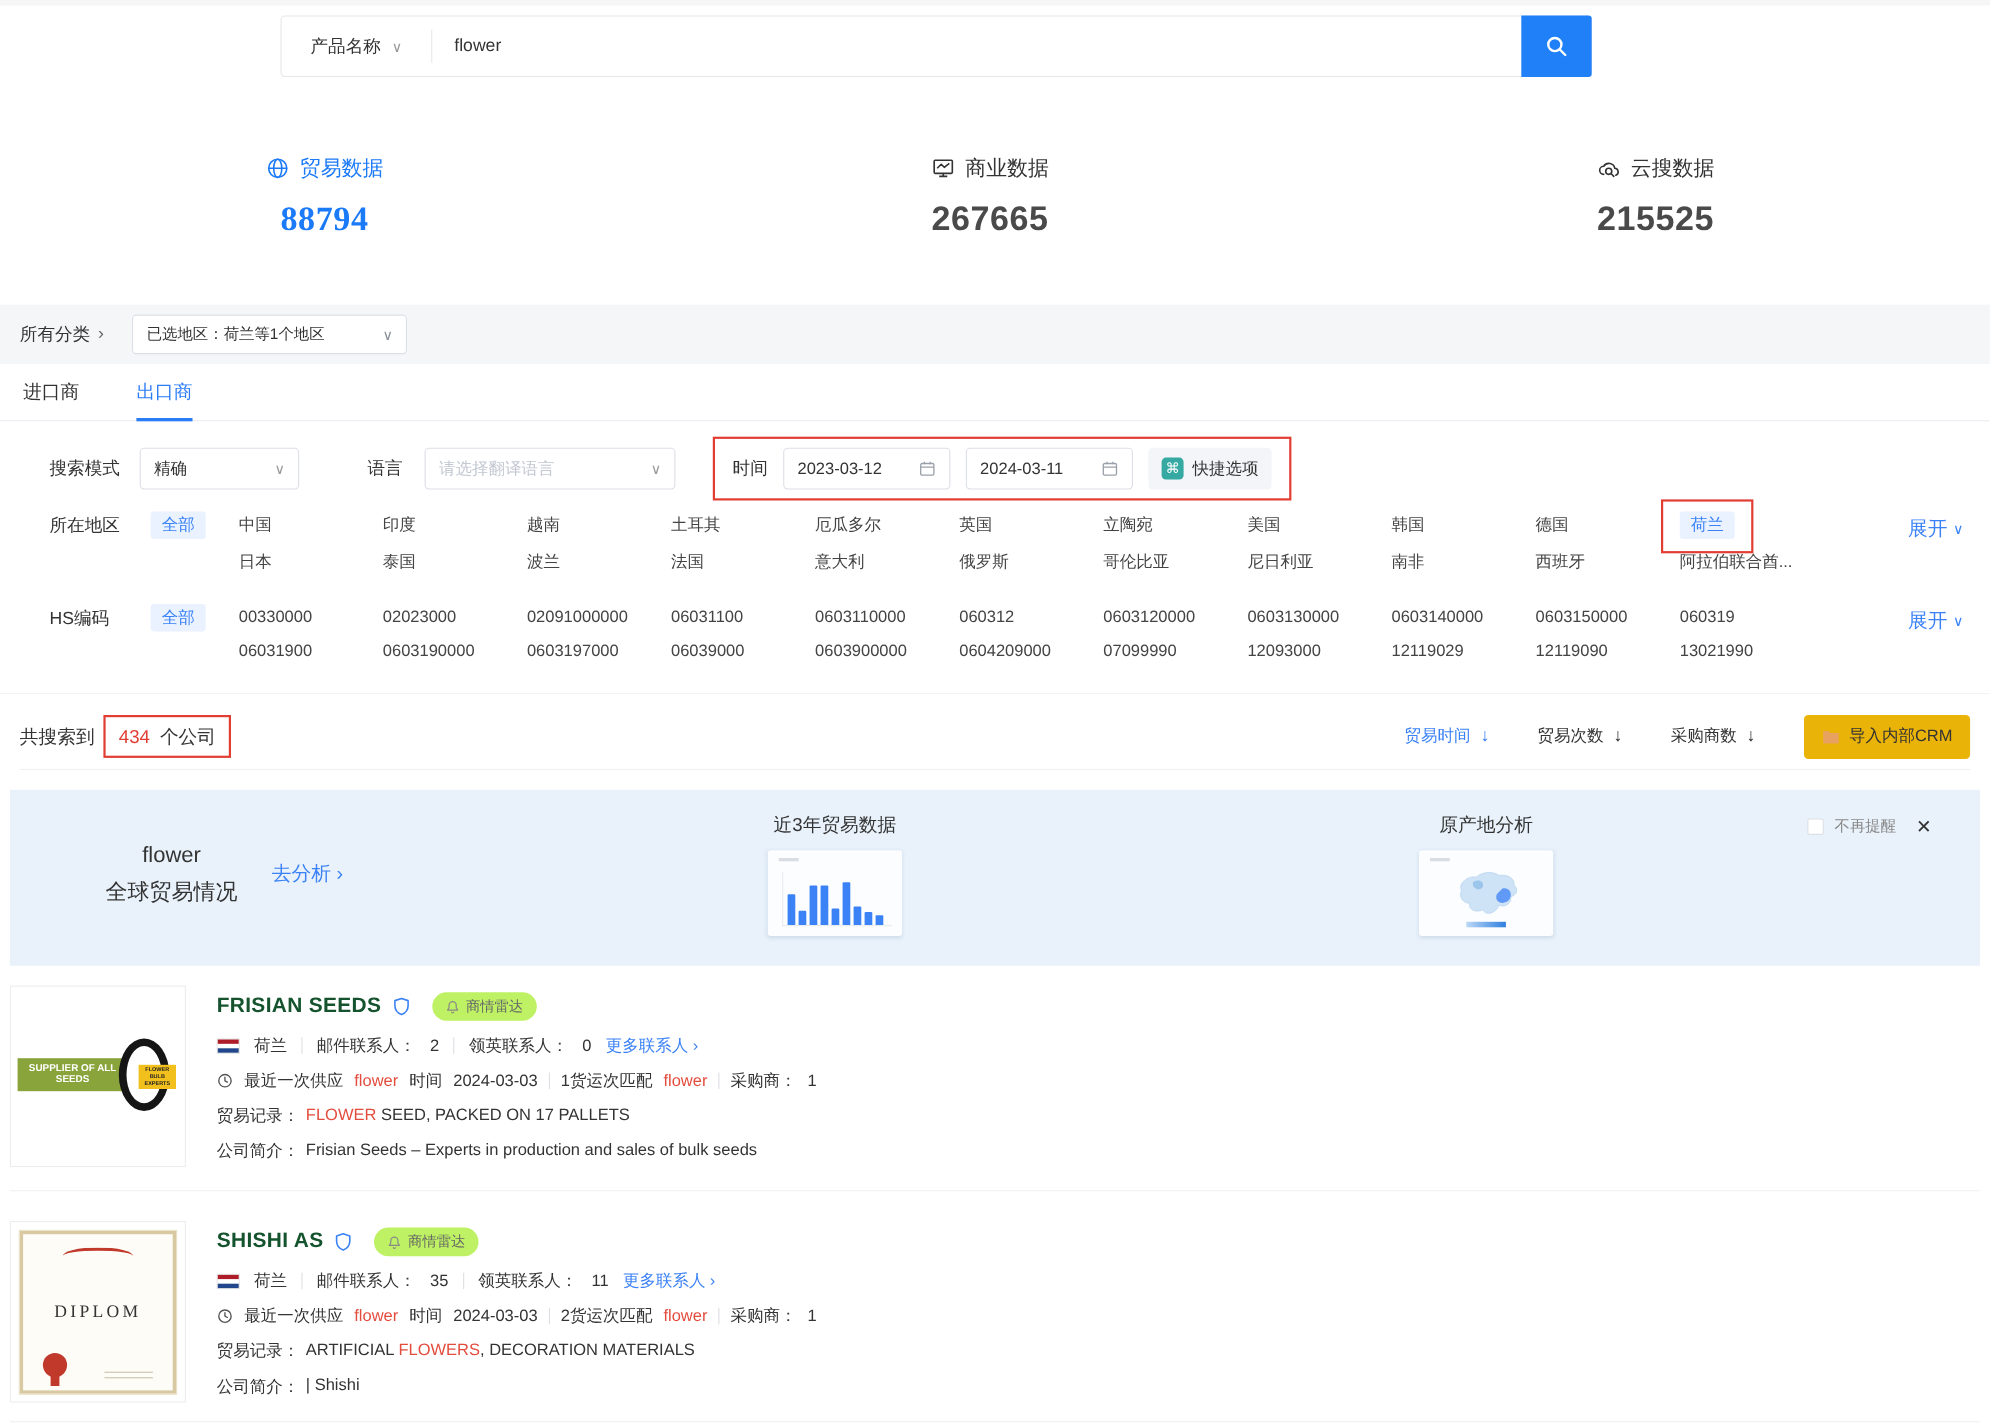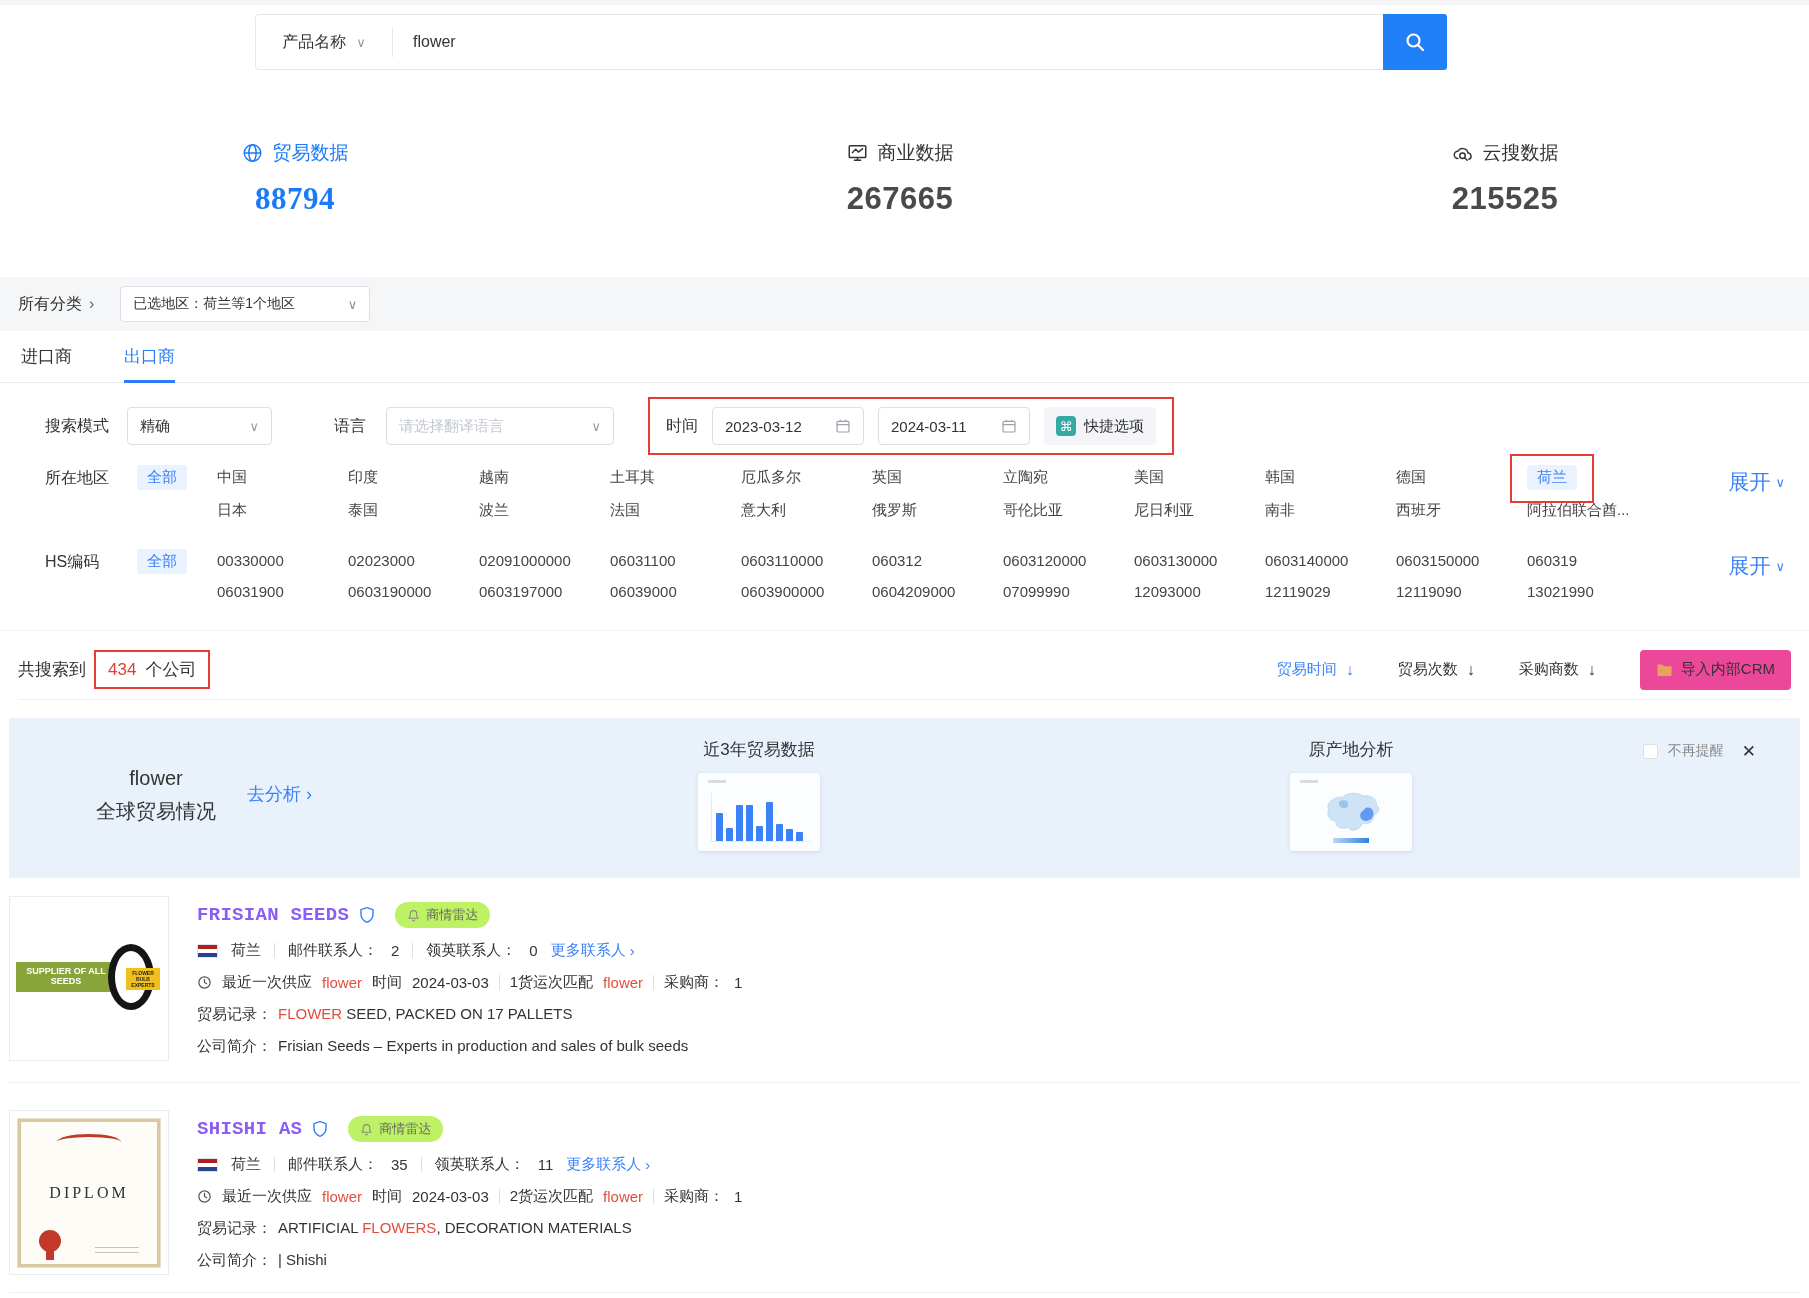--- a/index.html
+++ b/index.html
@@ -69,37 +69,37 @@
   .f-label { width:92px; font-size:16px; color:#333; padding-top:3px; flex:none; }
   .pill { flex:none; margin-right:30px; font-size:15px; color:#3b82f6; background:#e9f2fe; padding:3px 10px;
     border-radius:3px; cursor:pointer; }
   .rows { flex:1; display:flex; flex-direction:column; gap:8px; }
   .grid { display:grid; grid-template-columns:repeat(11,131px); }
   .cell { font-size:15px; color:#444; }
   .cell-text { display:inline-block; padding:3px 0; cursor:pointer; }
   .cell-text.active { color:#3b82f6; background:#e9f2fe; padding:3px 10px; border-radius:3px; position:relative; }
   .cell-text.active::after { content:""; position:absolute; top:-11px; bottom:-13px; left:-17px; right:-17px;
     border:2px solid #e23d33; pointer-events:none; }
-  .expand { flex:none; color:#3b82f6; font-size:21px; display:flex; gap:5px; align-items:center;
+  .expand { flex:none; color:#3b82f6; font-size:18px; display:flex; gap:5px; align-items:center;
     cursor:pointer; padding-top:3px; }
   .expand .chev { color:#3b82f6; }
 
   .section-div { position:absolute; top:630px; left:0; right:0; border-top:1px solid #f2f3f5; }
 
   
   .results { position:absolute; top:640px; left:18px; right:18px; height:60px; display:flex; align-items:center;
     border-bottom:1px solid #eef0f2; }
   .res-left { display:flex; align-items:center; font-size:17px; color:#333; }
   .count-box { margin-left:8px; border:2px solid #e23d33; padding:6px 12px; display:flex; gap:9px; align-items:center; }
   .count { color:#e23d33; font-size:17px; }
   .res-right { margin-left:auto; display:flex; align-items:center; gap:44px; }
   .sort { font-size:15px; color:#333; display:flex; gap:9px; align-items:center; cursor:pointer; }
   .sort.active { color:#3b82f6; }
   .arrow::before { content:"↓"; font-size:16px; }
-  .crm-btn { background:#ec4899; border-radius:4px; height:40px; display:flex; align-items:center; gap:8px;
+  .crm-btn { background:#eab308; border-radius:4px; height:40px; display:flex; align-items:center; gap:8px;
     padding:0 16px; font-size:15px; color:#333; cursor:pointer; }
 
   
   .banner { position:absolute; top:718px; left:9px; right:9px; height:160px; background:#e9f2fb; }
   .banner-left { position:absolute; left:62px; top:44px; width:170px; text-align:center; font-size:20px;
     color:#333; line-height:33px; }
   .analyze { position:absolute; left:238px; top:64px; color:#3b82f6; font-size:18px; display:flex;
     align-items:center; gap:5px; cursor:pointer; }
   .analyze .chev-right { color:#3b82f6; font-size:18px; }
   .thumb { position:absolute; top:20px; width:180px; text-align:center; }
@@ -125,21 +125,21 @@
   .close-icon { font-size:17px; color:#333; cursor:pointer; margin-left:8px; line-height:1; }
   .close-icon::before { content:"✕"; }
 
   
   .company { position:absolute; left:9px; right:9px; display:flex; }
   .company-1 { top:896px; } .company-2 { top:1110px; }
   .logo-box { width:160px; height:165px; border:1px solid #ededee; flex:none; display:flex; align-items:center;
     justify-content:center; overflow:hidden; background:#fff; }
   .c-body { margin-left:28px; padding-top:6px; display:flex; flex-direction:column; gap:13px; }
   .c-title-row { display:flex; align-items:center; gap:10px; }
-  .c-name { font-size:19px; font-weight:700; color:#8b5cf6; letter-spacing:.3px;font-family:Liberation Mono, monospace; }
+  .c-name { font-size:19px; font-weight:700; color:#14532d; letter-spacing:.3px; }
   .radar-pill { background:#bef264; border-radius:13px; height:26px; display:flex; align-items:center; gap:6px;
     padding:0 12px; font-size:13px; color:#666; margin-left:10px; cursor:pointer; }
   .c-info { display:flex; align-items:center; gap:13px; font-size:15px; color:#333; }
   .flag { width:21px; height:14px; border:1px solid #e3e3e3; display:flex; flex-direction:column; flex:none; }
   .flag i { flex:1; display:block; }
   .fl-r { background:#ae1c28; } .fl-w { background:#fff; } .fl-b { background:#21468b; }
   .vdiv { width:1px; height:15px; background:#dcdfe3; }
   .more-link { color:#3b82f6; display:flex; align-items:center; gap:4px; cursor:pointer; }
   .more-link .chev-right { color:#3b82f6; }
   .c-supply { display:flex; align-items:center; gap:10px; font-size:15px; color:#333; }

